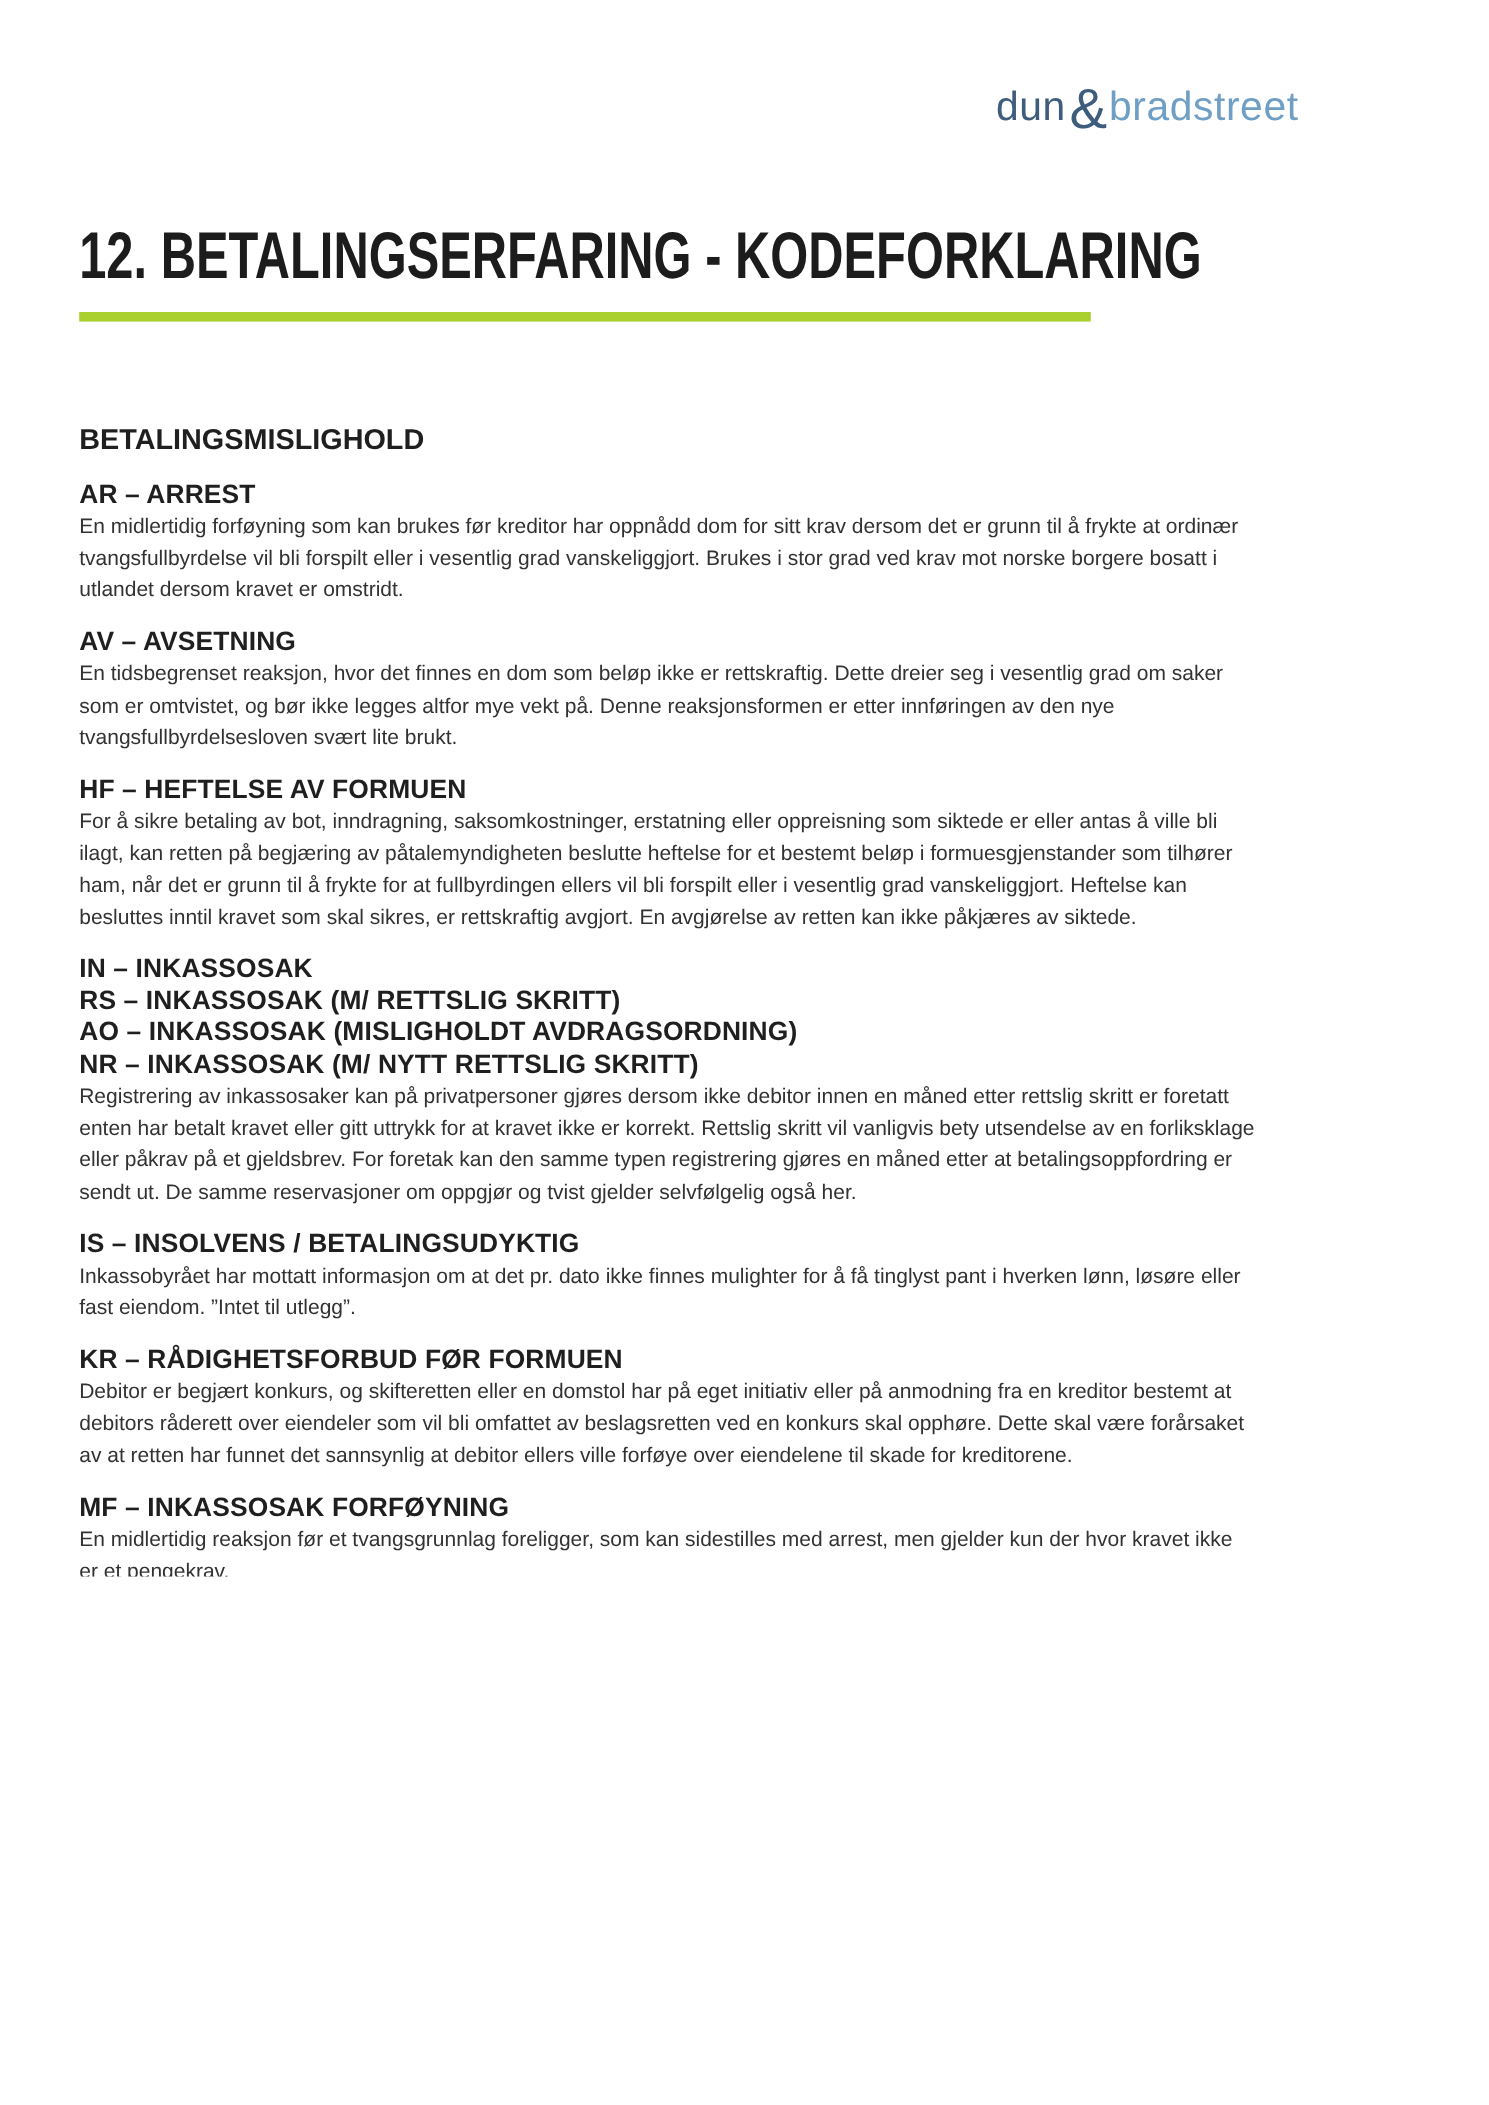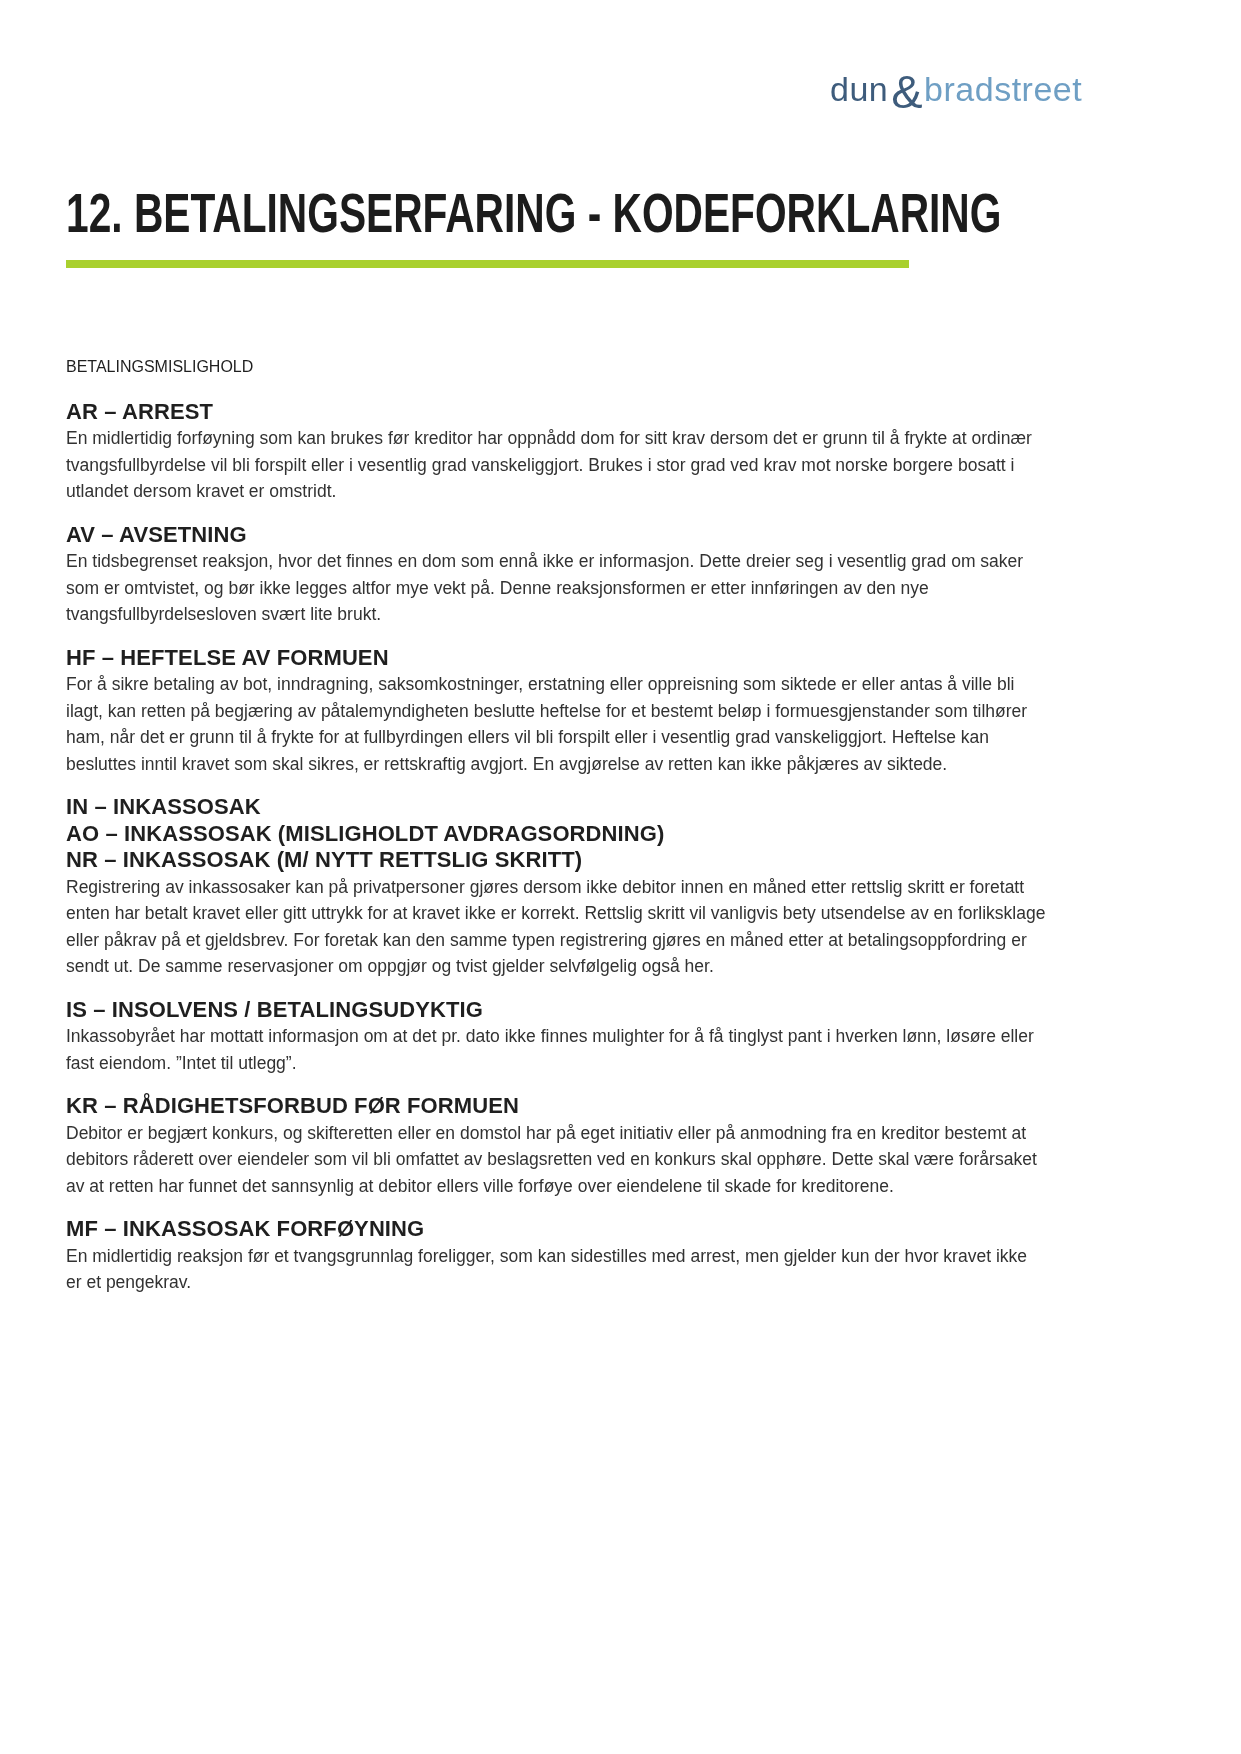--- a/index.html
+++ b/index.html
@@ -48,22 +48,22 @@
   .content {
     position:absolute;
     top:354px;
     left:66px;
     width:980px;
     font-size:17.5px;
     line-height:26.5px;
     color:var(--body-ink);
   }
   .category {
-    font-size:16px;
-    font-weight:400;
+    font-size:24px;
+    font-weight:700;
     color:var(--heading-ink);
     margin:0 0 18px 0;
     line-height:26.5px;
   }
   .sec { margin:0 0 17px 0; }
   .sec h2 {
     font-size:22px;
     font-weight:700;
     color:var(--heading-ink);
     margin:0;
@@ -98,31 +98,32 @@
 
     <div class="category">BETALINGSMISLIGHOLD</div>
 
     <section class="sec">
       <h2>AR – ARREST</h2>
       <p>En midlertidig forføyning som kan brukes før kreditor har oppnådd dom for sitt krav dersom det er grunn til å frykte at ordinær tvangsfullbyrdelse vil bli forspilt eller i vesentlig grad vanskeliggjort. Brukes i stor grad ved krav mot norske borgere bosatt i utlandet dersom kravet er omstridt.</p>
     </section>
 
     <section class="sec">
       <h2>AV – AVSETNING</h2>
-      <p>En tidsbegrenset reaksjon, hvor det finnes en dom som ennå ikke er informasjon. Dette dreier seg i vesentlig grad om saker som er omtvistet, og bør ikke legges altfor mye vekt på. Denne reaksjonsformen er etter innføringen av den nye tvangsfullbyrdelsesloven svært lite brukt.</p>
+      <p>En tidsbegrenset reaksjon, hvor det finnes en dom som beløp ikke er rettskraftig. Dette dreier seg i vesentlig grad om saker som er omtvistet, og bør ikke legges altfor mye vekt på. Denne reaksjonsformen er etter innføringen av den nye tvangsfullbyrdelsesloven svært lite brukt.</p>
     </section>
 
 
     <section class="sec">
       <h2>HF – HEFTELSE AV FORMUEN</h2>
       <p>For å sikre betaling av bot, inndragning, saksomkostninger, erstatning eller oppreisning som siktede er eller antas å ville bli ilagt, kan retten på begjæring av påtalemyndigheten beslutte heftelse for et bestemt beløp i formuesgjenstander som tilhører ham, når det er grunn til å frykte for at fullbyrdingen ellers vil bli forspilt eller i vesentlig grad vanskeliggjort. Heftelse kan besluttes inntil kravet som skal sikres, er rettskraftig avgjort. En avgjørelse av retten kan ikke påkjæres av siktede.</p>
     </section>
 
     <section class="sec">
       <h2>IN – INKASSOSAK</h2>
+      <h2>RS – INKASSOSAK (M/ RETTSLIG SKRITT)</h2>
       <h2>AO – INKASSOSAK (MISLIGHOLDT AVDRAGSORDNING)</h2>
       <h2>NR – INKASSOSAK (M/ NYTT RETTSLIG SKRITT)</h2>
       <p>Registrering av inkassosaker kan på privatpersoner gjøres dersom ikke debitor innen en måned etter rettslig skritt er foretatt enten har betalt kravet eller gitt uttrykk for at kravet ikke er korrekt. Rettslig skritt vil vanligvis bety utsendelse av en forliksklage eller påkrav på et gjeldsbrev. For foretak kan den samme typen registrering gjøres en måned etter at betalingsoppfordring er sendt ut. De samme reservasjoner om oppgjør og tvist gjelder selvfølgelig også her.</p>
     </section>
 
     <section class="sec">
       <h2>IS – INSOLVENS / BETALINGSUDYKTIG</h2>
       <p>Inkassobyrået har mottatt informasjon om at det pr. dato ikke finnes mulighter for å få tinglyst pant i hverken lønn, løsøre eller fast eiendom. ”Intet til utlegg”.</p>
     </section>
 

